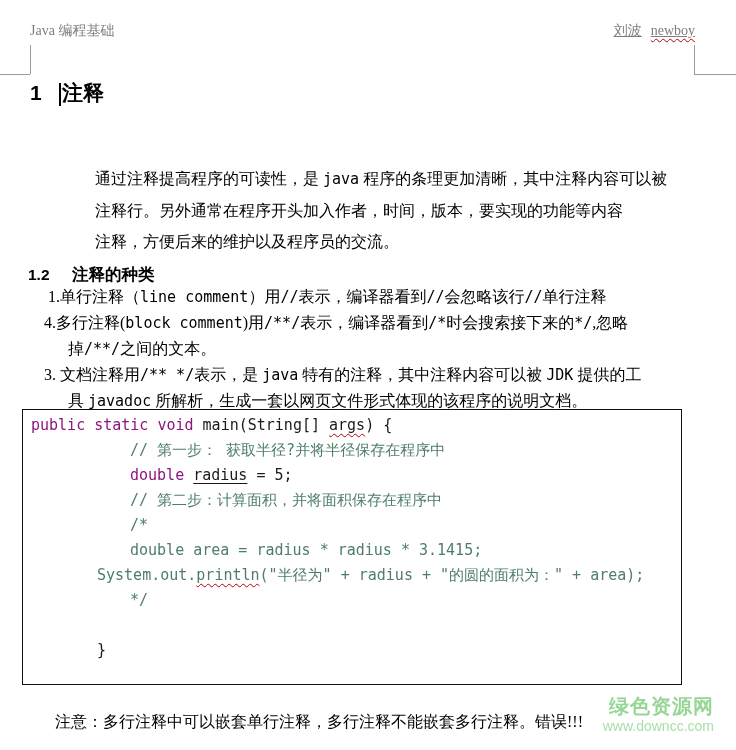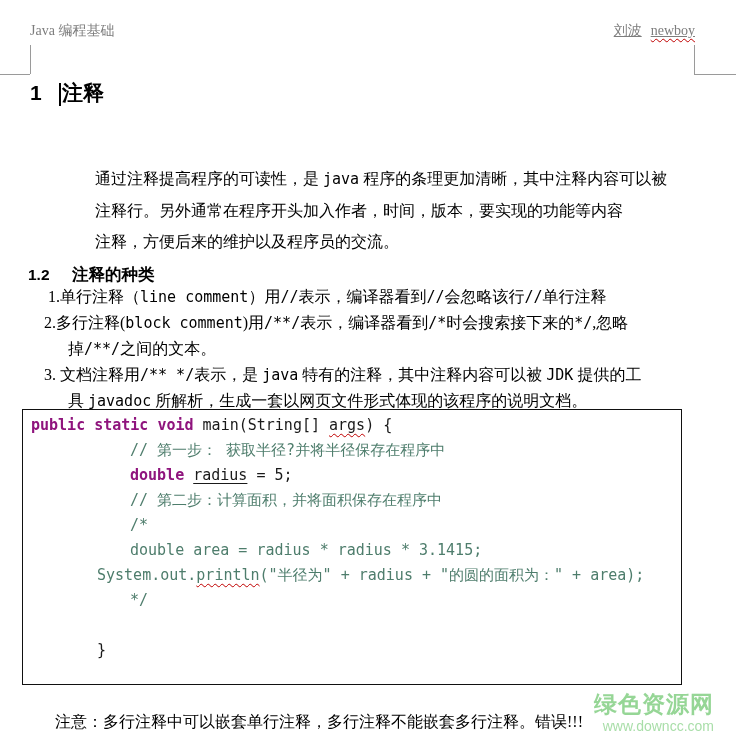--- a/index.html
+++ b/index.html
@@ -70,35 +70,35 @@
     text-decoration-color:var(--squiggle);text-decoration-thickness:1px;text-underline-offset:3px;}
   
   .codebox{
     position:absolute;left:22px;top:409px;width:660px;height:276px;
     border:1.5px solid #111;background:#fff;
     padding-top:3px;
     font-family:"DejaVu Sans Mono", monospace;
     font-size:15px;
   }
   .codebox .line{line-height:25px;min-height:25px;white-space:pre;}
-  .seg-kw{color:var(--keyword);font-weight:bold;}
+  .seg-kw{color:var(--keyword);font-weight:normal;}
   .seg-pl{color:var(--plain);}
   .seg-plu{color:var(--plain);text-decoration:underline;text-decoration-thickness:1px;text-underline-offset:3px;}
   .seg-plsq{color:var(--plain);
     text-decoration-line:underline;text-decoration-style:wavy;
     text-decoration-color:var(--squiggle);text-decoration-thickness:1px;text-underline-offset:3px;}
   .seg-cm{color:var(--comment);}
   .seg-cmsq{color:var(--comment);
     text-decoration-line:underline;text-decoration-style:wavy;
     text-decoration-color:var(--squiggle);text-decoration-thickness:1px;text-underline-offset:3px;}
   
   .watermark{position:absolute;right:22px;top:694px;text-align:right;z-index:5;}
   .watermark .site{
-    font-family:Liberation Mono, monospace;
-    font-weight:bold;font-size:23px;line-height:25px;color:var(--wm-green);letter-spacing:1px;white-space:nowrap;
+    font-family:Liberation Sans, sans-serif;
+    font-weight:bold;font-size:20px;line-height:25px;color:var(--wm-green);letter-spacing:1px;white-space:nowrap;
   }
   .watermark .url{
     font-family:"Liberation Sans", sans-serif;
     font-size:14px;line-height:15px;color:var(--wm-green-light);white-space:nowrap;
   }
 </style>
 </head>
 <body>
 
 <div class="page">
@@ -122,21 +122,21 @@
       <div class="line"><span class="seg-t">通过注释提高程序的可读性，是 </span><span class="seg-m">java</span><span class="seg-t"> 程序的条理更加清晰，其中注释内容可以被</span></div>
       <div class="line"><span class="seg-t">注释行。另外通常在程序开头加入作者，时间，版本，要实现的功能等内容</span></div>
       <div class="line"><span class="seg-t">注释，方便后来的维护以及程序员的交流。</span></div>
     </div>
 
   <div class="h2 kinds">
     <span class="num">1.2</span><span>注释的种类</span>
   </div>
   <div class="list">
       <div class="line" style="padding-left: 26px;"><span class="seg-t">1.单行注释（</span><span class="seg-m">line comment</span><span class="seg-t">）用</span><span class="seg-m">//</span><span class="seg-t">表示，编译器看到</span><span class="seg-m">//</span><span class="seg-t">会忽略该行</span><span class="seg-m">//</span><span class="seg-t">单行注释</span></div>
-      <div class="line" style="padding-left: 22px;"><span class="seg-t">2.多行注释(</span><span class="seg-m">block comment</span><span class="seg-t">)用</span><span class="seg-m">/**/</span><span class="seg-t">表示，编译器看到</span><span class="seg-m">/*</span><span class="seg-t">时会搜索接下来的</span><span class="seg-m">*/</span><span class="seg-t">,忽略</span></div>
+      <div class="line" style="padding-left: 22px;"><span class="seg-t">4.多行注释(</span><span class="seg-m">block comment</span><span class="seg-t">)用</span><span class="seg-m">/**/</span><span class="seg-t">表示，编译器看到</span><span class="seg-m">/*</span><span class="seg-t">时会搜索接下来的</span><span class="seg-m">*/</span><span class="seg-t">,忽略</span></div>
       <div class="line" style="padding-left: 46px;"><span class="seg-t">掉</span><span class="seg-m">/**/</span><span class="seg-t">之间的文本。</span></div>
       <div class="line" style="padding-left: 22px;"><span class="seg-t">3. 文档注释用</span><span class="seg-m">/** */</span><span class="seg-t">表示，是 </span><span class="seg-m">java</span><span class="seg-t"> 特有的注释，其中注释内容可以被 </span><span class="seg-m">JDK</span><span class="seg-t"> 提供的工</span></div>
       <div class="line" style="padding-left: 46px;"><span class="seg-t">具 </span><span class="seg-msq">javadoc</span><span class="seg-t"> 所解析，生成一套以网页文件形式体现的该程序的说明文档。</span></div>
     </div>
 
   <div class="codebox">
       <div class="line" style="padding-left: 8px;"><span class="seg-kw">public static void</span><span class="seg-pl"> main(String[] </span><span class="seg-plsq">args</span><span class="seg-pl">) {</span></div>
       <div class="line" style="padding-left: 107px;"><span class="seg-cm">// 第一步： 获取半径?并将半径保存在程序中</span></div>
       <div class="line" style="padding-left: 107px;"><span class="seg-kw">double</span><span class="seg-pl"> </span><span class="seg-plu">radius</span><span class="seg-pl"> = 5;</span></div>
       <div class="line" style="padding-left: 107px;"><span class="seg-cm">// 第二步：计算面积，并将面积保存在程序中</span></div>

